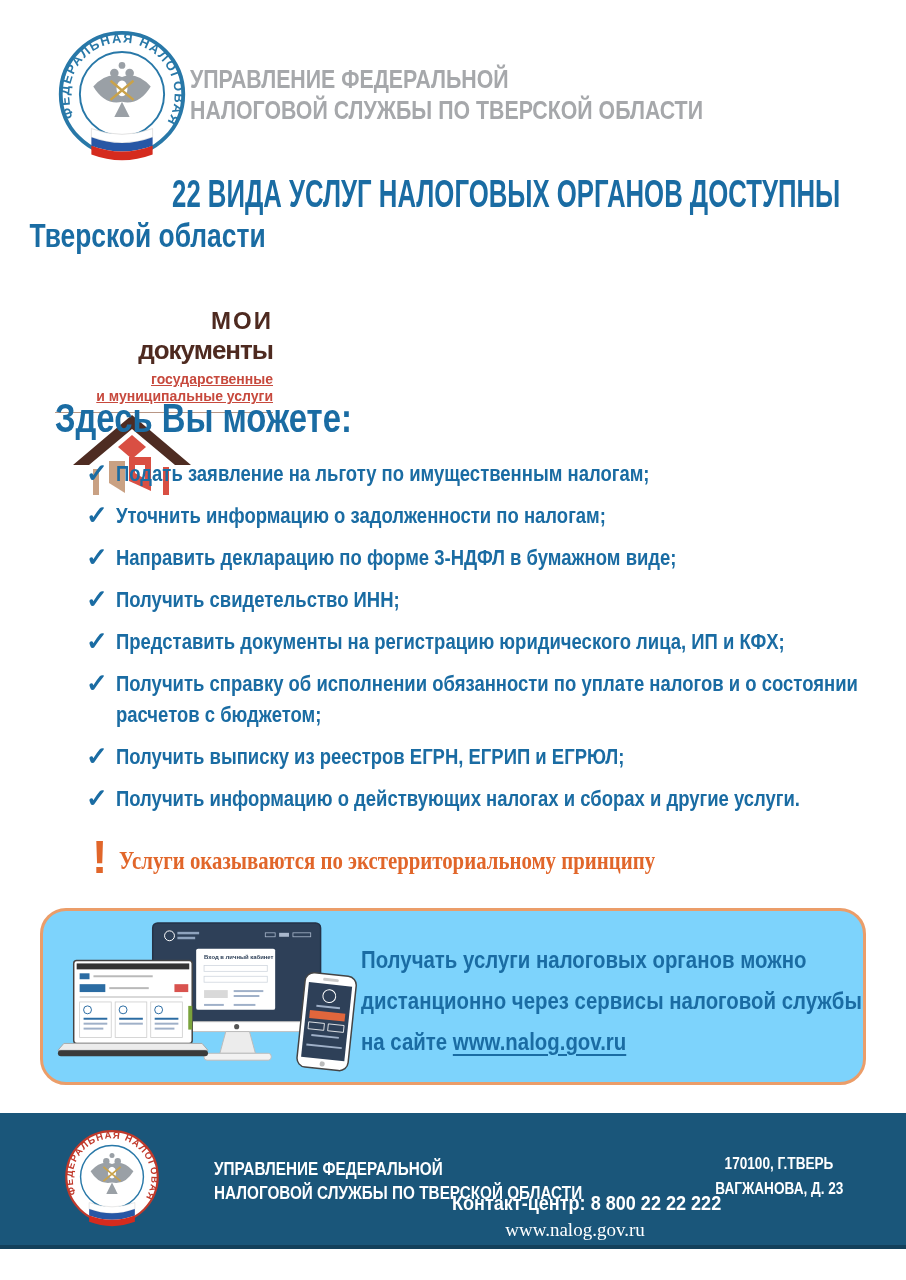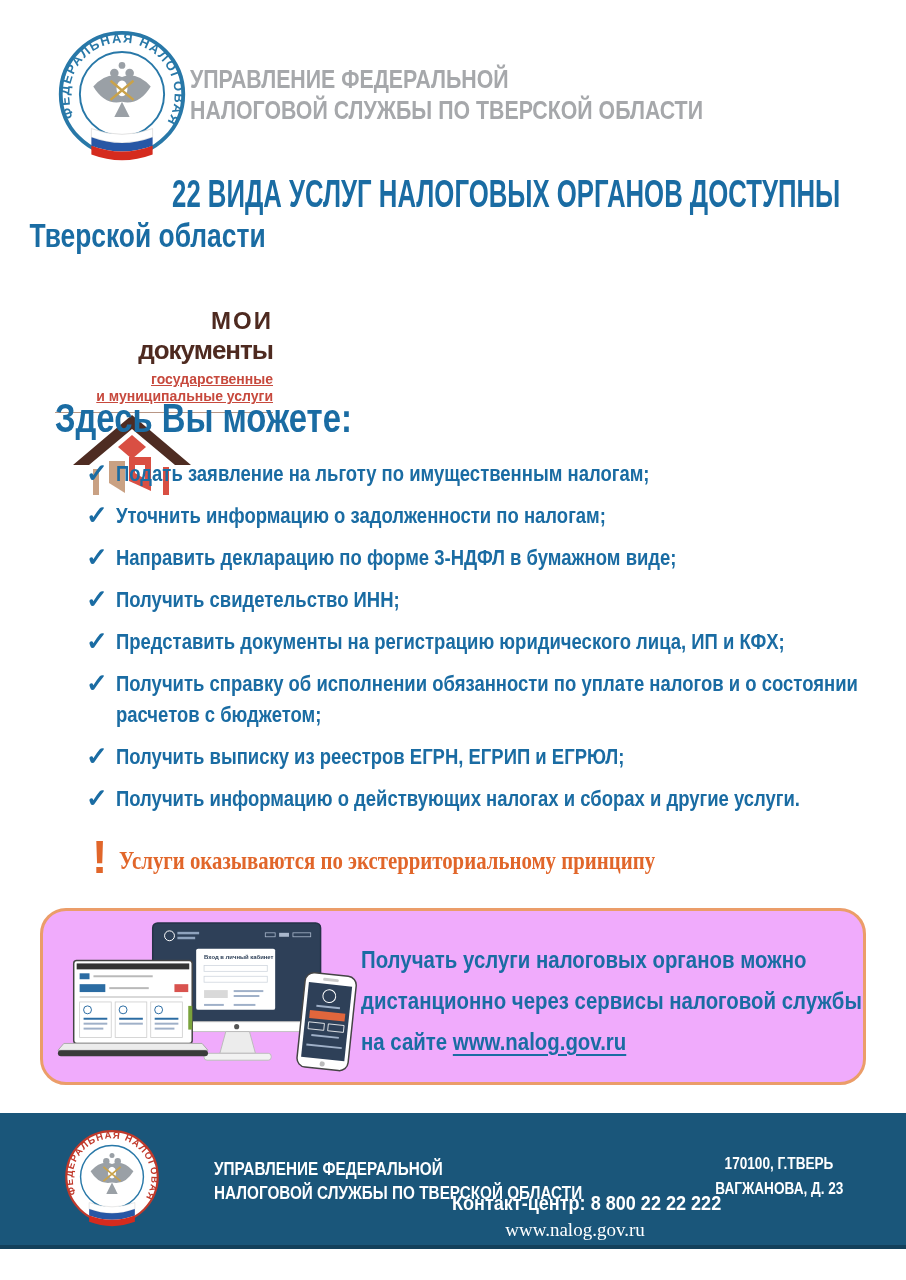--- a/index.html
+++ b/index.html
@@ -35,21 +35,21 @@
   .check{color:#1a6ca3;font-size:26px;font-weight:bold;line-height:31px;margin-right:8px;}
   .svc-text{display:block;width:930px;color:#1a6ca3;font-weight:bold;font-size:22px;line-height:31px;
             transform:scaleX(0.84);transform-origin:left top;letter-spacing:0;}
   
   .note{position:absolute;left:92px;top:834px;display:flex;align-items:center;color:#e1662a;}
   .note-mark{font-size:46px;font-weight:bold;line-height:46px;}
   .note-text{font-size:26px;font-weight:bold;margin-left:12px;padding-top:8px;font-family:Liberation Serif, serif;}
   .note-text .c{display:inline-block;transform:scaleX(0.80);transform-origin:left center;white-space:nowrap;}
   
   .online-box{position:absolute;left:40px;top:908px;width:820px;height:171px;
-              border:3px solid #eb9d69;border-radius:26px;background:#f0abfc;}
+              border:3px solid #eb9d69;border-radius:26px;background:#7dd3fc;}
   .devices{position:absolute;left:12px;top:8px;}
   .box-text{position:absolute;left:318px;top:28px;color:#1a6ca3;font-weight:bold;font-size:24px;line-height:41px;}
   .box-text .c{display:inline-block;transform:scaleX(0.85);transform-origin:left center;white-space:nowrap;}
   .box-link{color:#1a6ca3;text-decoration:underline;text-underline-offset:4px;cursor:pointer;}
   
   .footer{position:absolute;left:0;top:1113px;width:906px;height:132px;background:#1a567a;
           border-bottom:4px solid rgba(0,0,0,0.25);}
   .footer-emblem{position:absolute;left:62px;top:12px;width:100px;height:108px;}
   .footer-org{position:absolute;left:214px;top:44px;color:#fff;font-weight:bold;}
   .footer-org .cond{font-size:18px;line-height:24px;transform:scaleX(0.85);}

